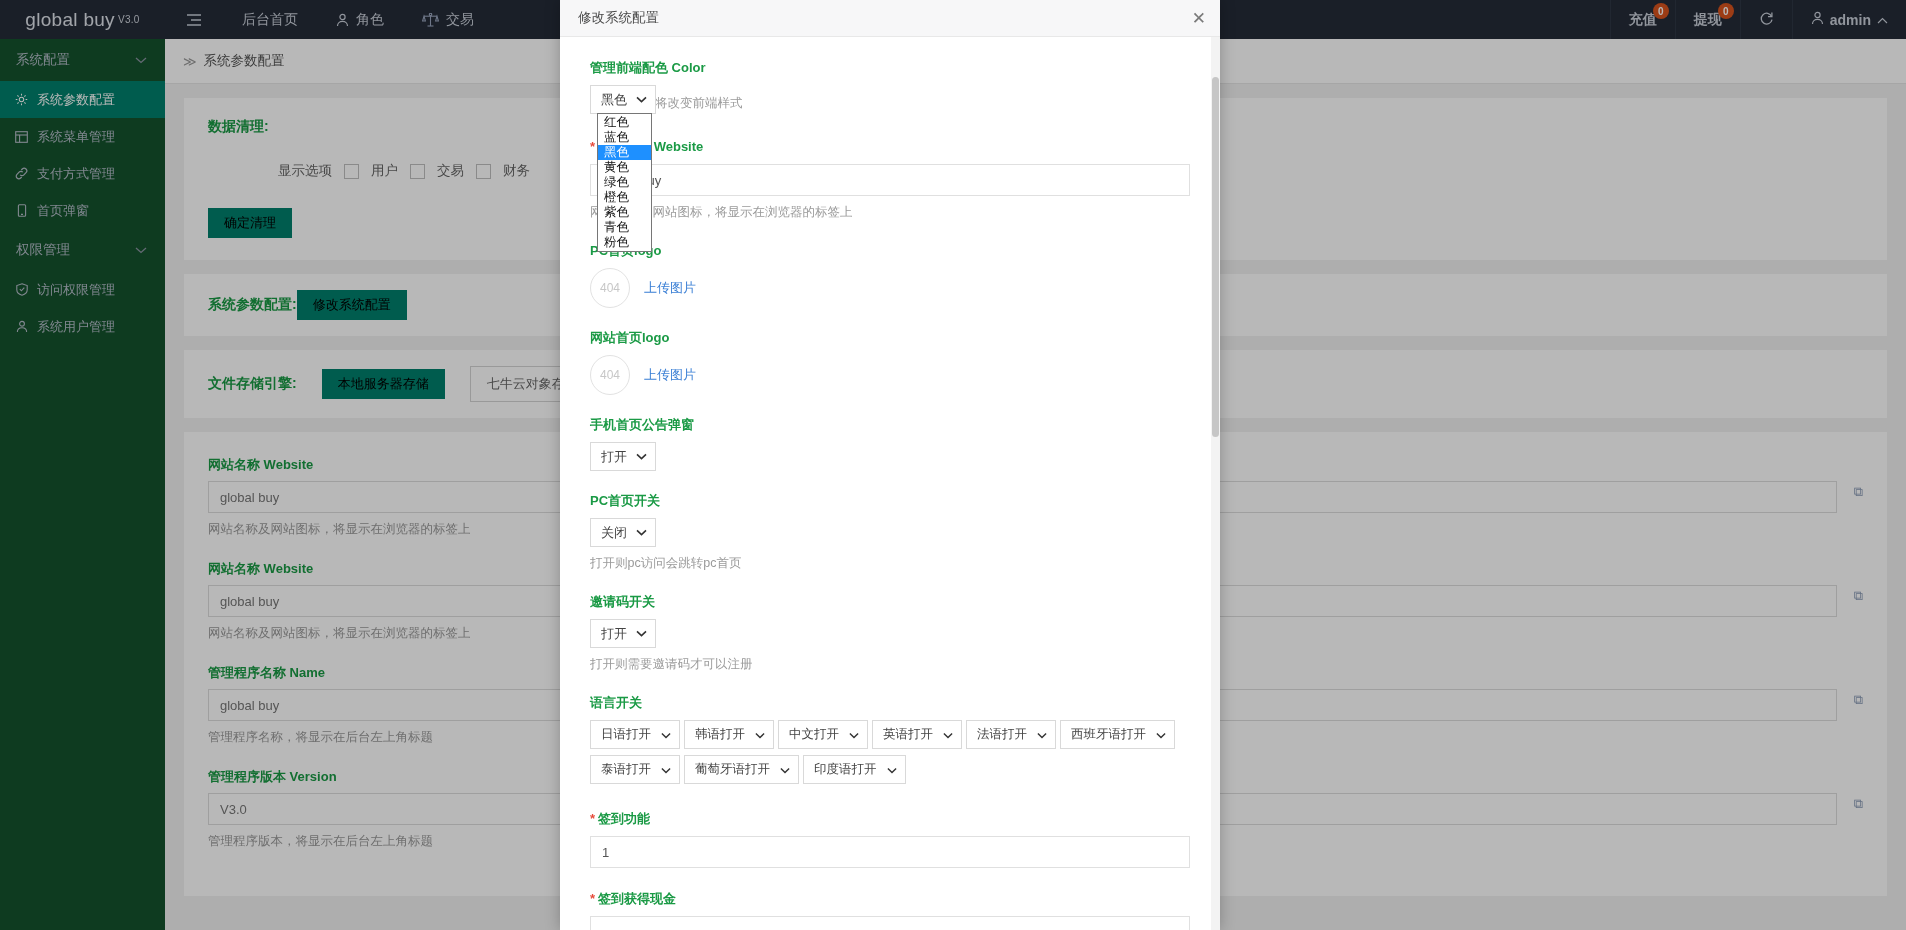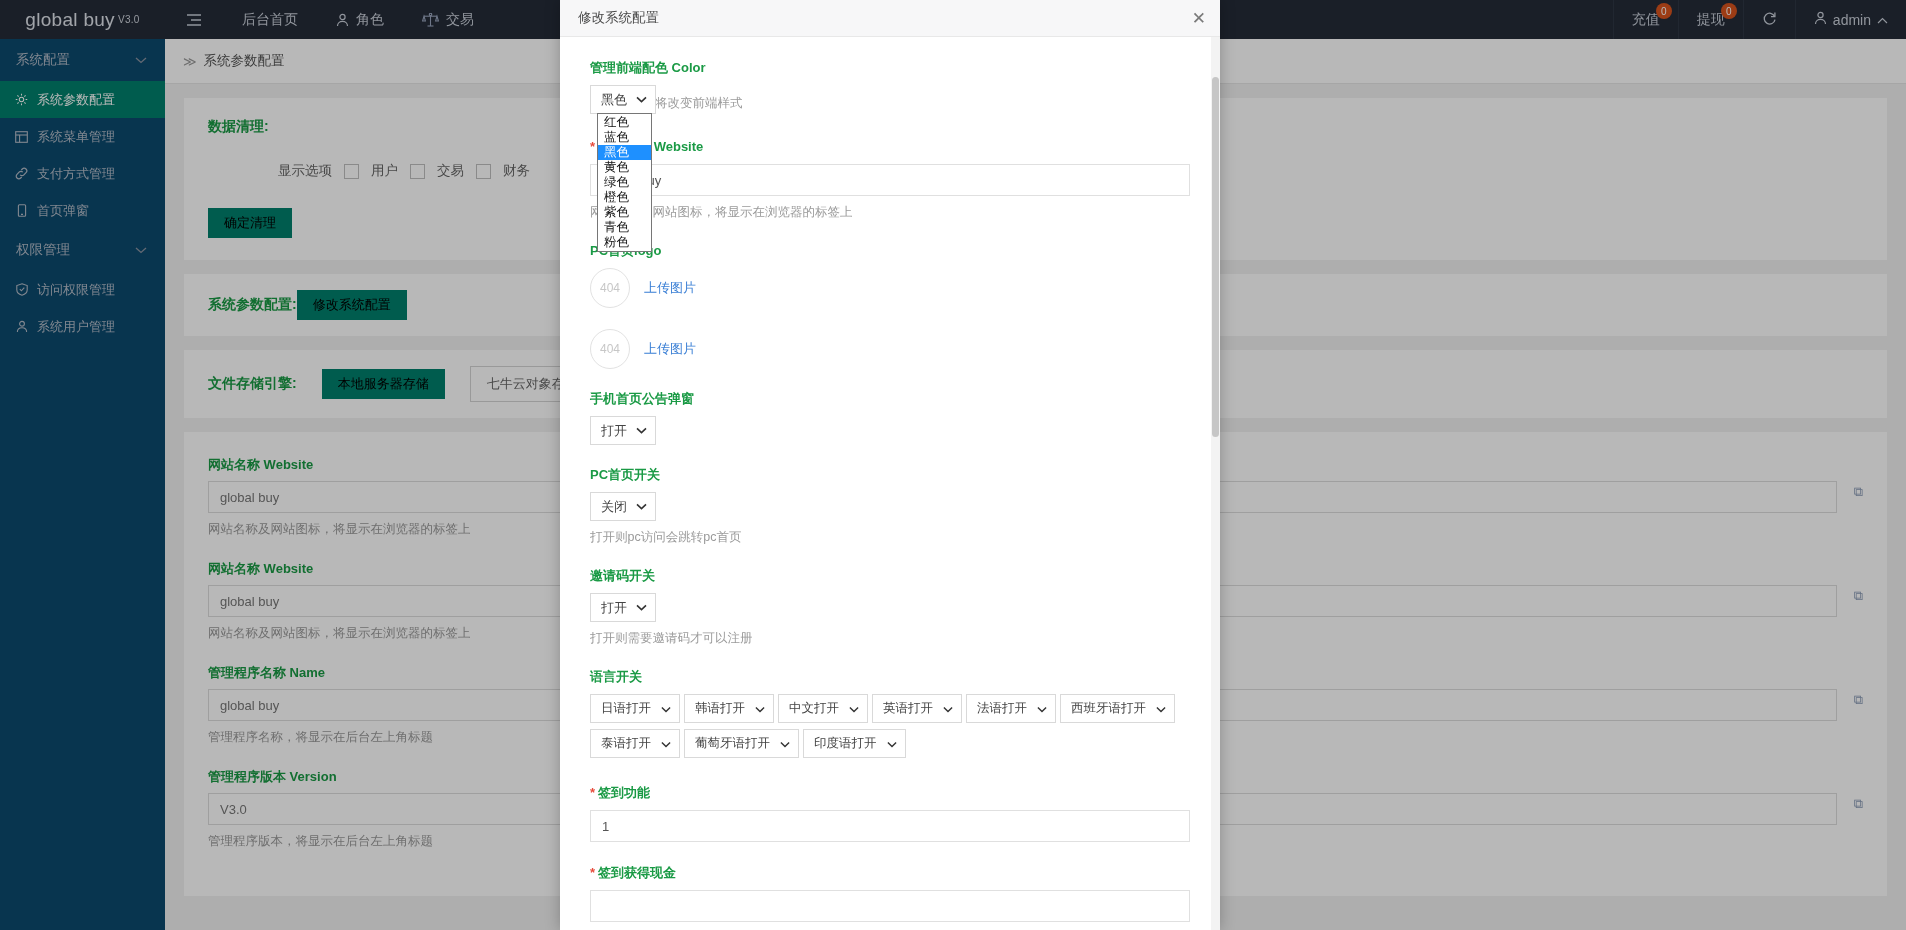--- a/index.html
+++ b/index.html
@@ -25,36 +25,36 @@
   .hamburger {
     width: 58px; display: flex; align-items: center; justify-content: center;
     color: #c9cfd9; font-size: 16px; cursor: pointer;
   }
   .navitem {
     display: flex; align-items: center; gap: 7px; padding: 0 19px;
     color: #c9cfd9; font-size: 14px; cursor: pointer; white-space: nowrap;
   }
   .navitem svg { display:block; }
   .nav-spacer { flex: 1 1 auto; }
-  .rightnav { display: flex; align-items: stretch; }
+  .rightnav { display: flex; align-items: stretch; font-weight: bold; }
   .rightnav .ritem {
     position: relative; display: flex; align-items: center; gap: 6px;
     padding: 0 18px; color: #c9cfd9; font-size: 14px; cursor: pointer;
     border-left: 1px solid #2e3644; white-space: nowrap;
   }
   .badge {
     position: absolute; top: 3px; right: 6px; min-width: 16px; height: 16px;
     border-radius: 9px; background: #d9541e; color: #fff; font-size: 10px;
     display: flex; align-items: center; justify-content: center; padding: 0 4px;
   }
 
   
   .sidebar {
     position: absolute; top: 39px; left: 0; width: 165px; height: 891px;
-    background: #0c4a6e; overflow: hidden;
+    background: #14532d; overflow: hidden;
   }
   .sb-group {
     height: 42px; display: flex; align-items: center; justify-content: space-between;
     padding: 0 18px 0 16px; color: #b4bcc8; font-size: 13.5px; cursor: pointer;
   }
   .sb-group .chev { font-size: 11px; color: #8b93a1; }
   .sb-item {
     height: 37px; display: flex; align-items: center; gap: 8px;
     padding: 0 14px; color: #b4bcc8; font-size: 13px; cursor: pointer;
   }
@@ -447,20 +447,21 @@
 
       <div class="m-block">
         <div class="m-label">PC首页logo</div>
         <div class="up-row">
           <div class="up-thumb">404</div>
           <span class="up-link">上传图片</span>
         </div>
       </div>
 
       <div class="m-block">
+        <div class="m-label">网站首页logo</div>
         <div class="up-row">
           <div class="up-thumb">404</div>
           <span class="up-link">上传图片</span>
         </div>
       </div>
 
       <div class="m-block">
         <div class="m-label">手机首页公告弹窗</div>
         <div class="sel">
           <span>打开</span>

